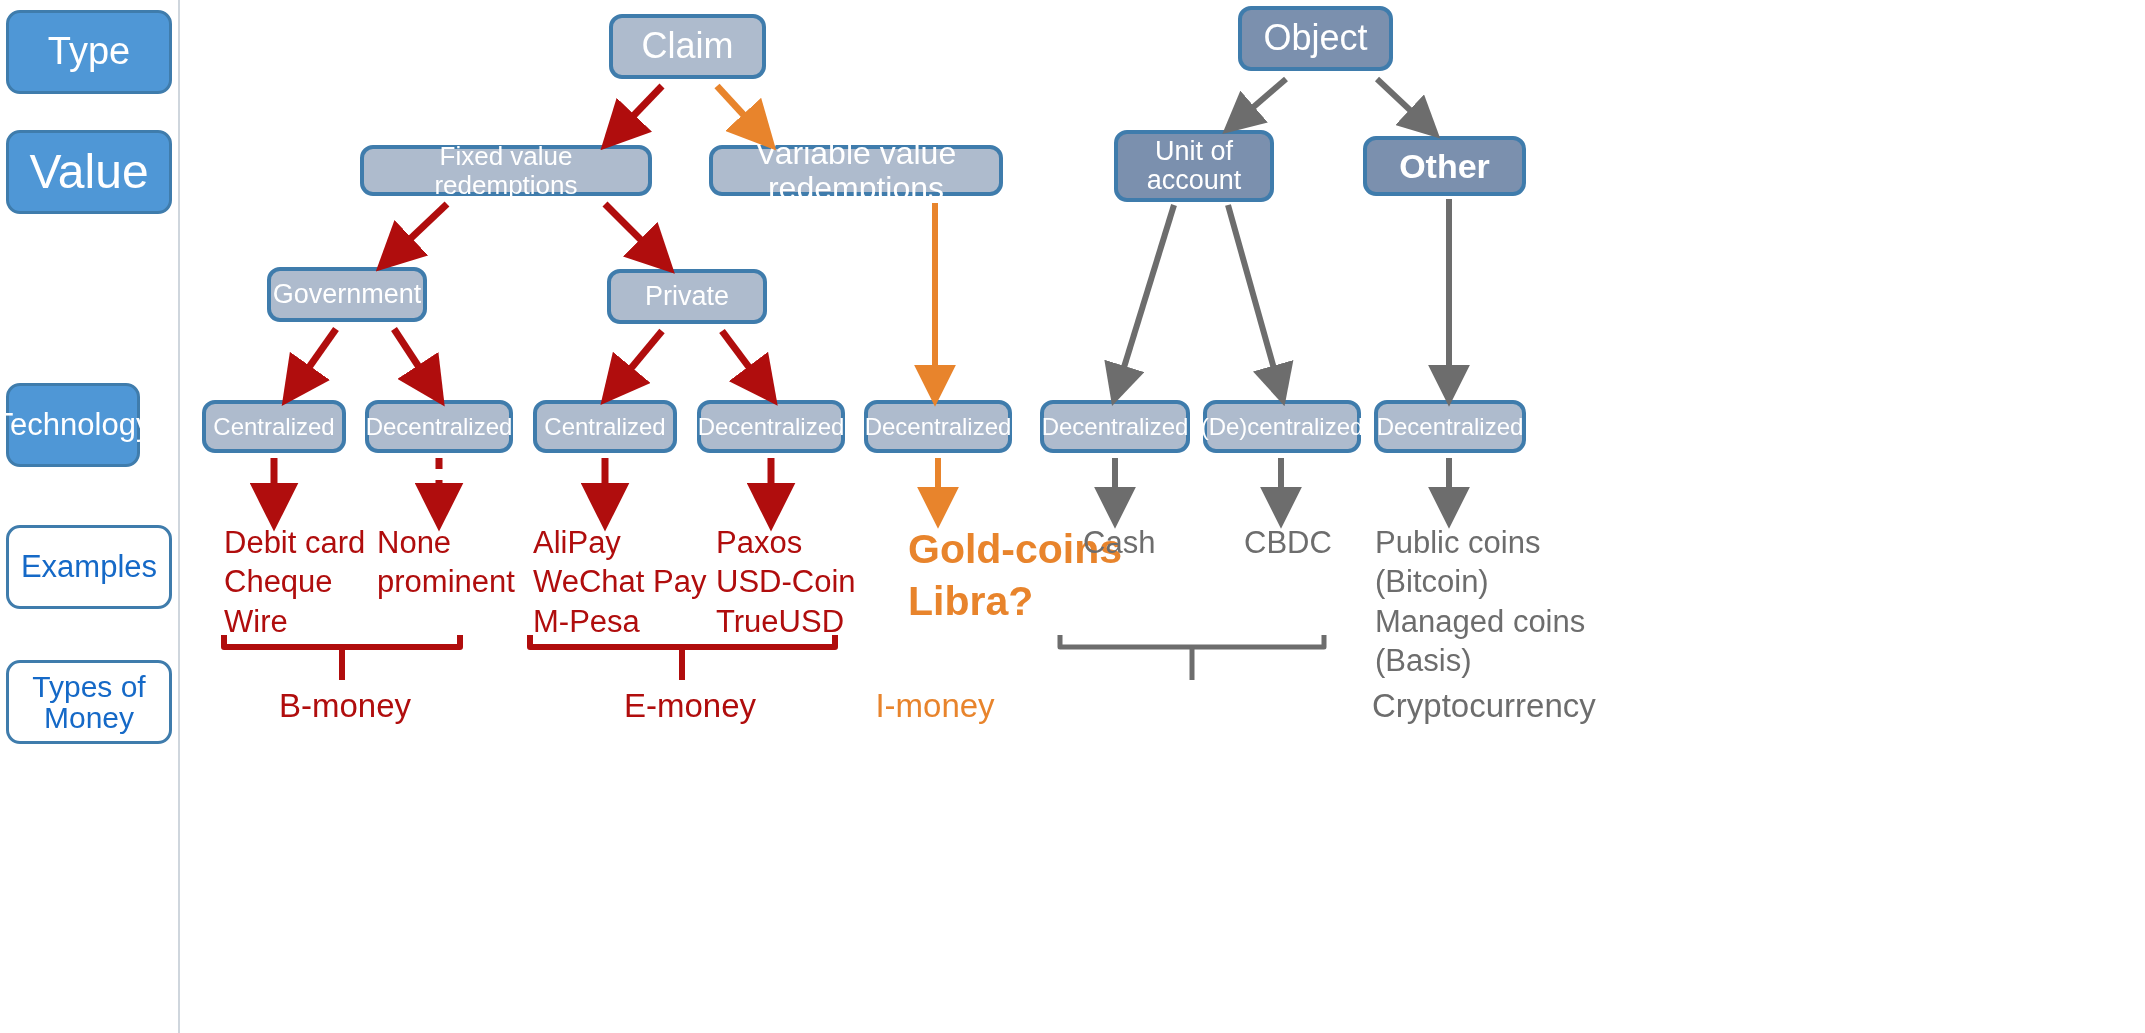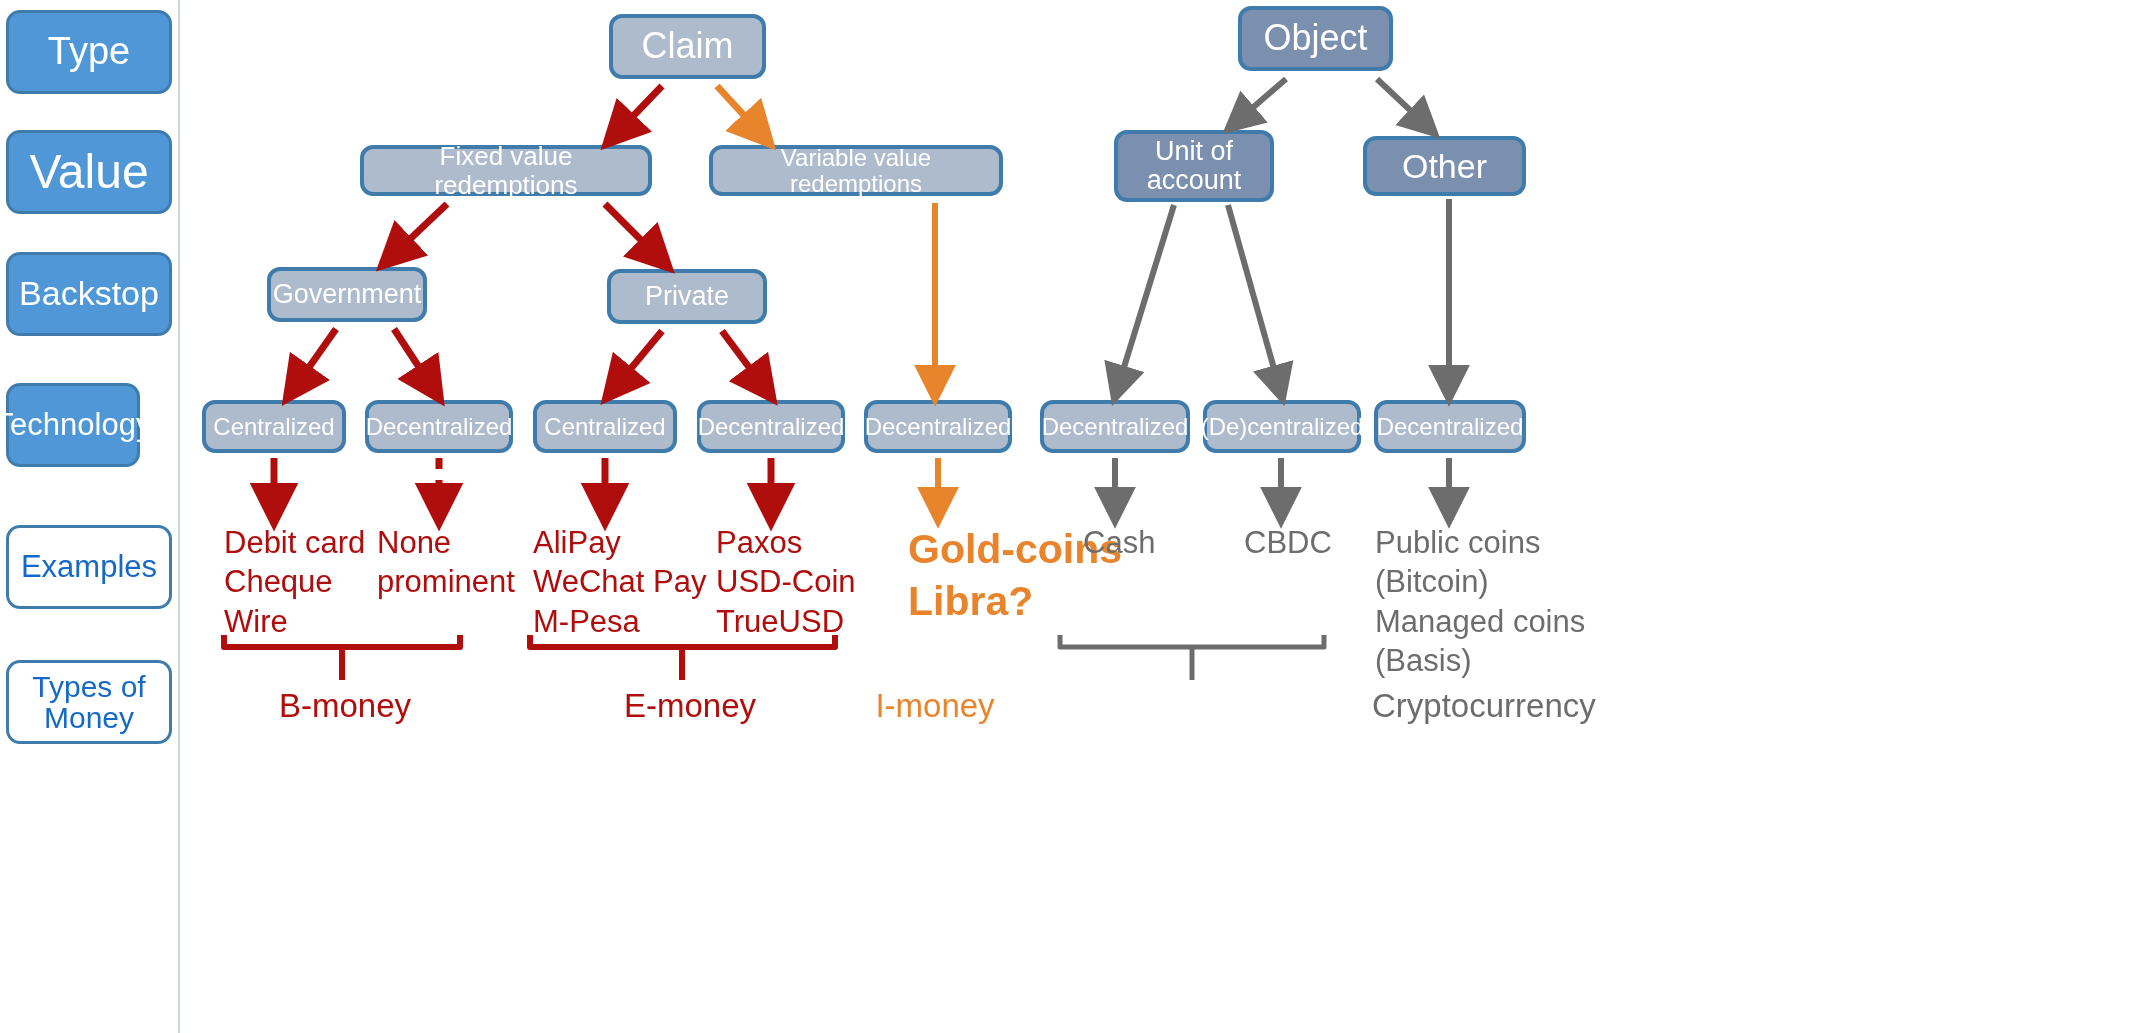--- a/index.html
+++ b/index.html
@@ -74,23 +74,20 @@
   <div class="divider"></div>
 
   <div class="rail filled" style="left:6px;top:10px;width:166px;height:84px;font-size:38px;">
     <span>Type</span>
   </div>
 
   <div class="rail filled" style="left:6px;top:130px;width:166px;height:84px;font-size:48px;">
     <span>Value</span>
   </div>
 
-  <div class="rail filled" style="left:6px;top:252px;width:166px;height:84px;font-size:34px;">
-    <span>Backstop</span>
-  </div>
 
   <div class="rail filled" style="left:6px;top:383px;width:134px;height:84px;font-size:31px;">
     <span>Technology</span>
   </div>
 
   <div class="rail hollow" style="left:6px;top:525px;width:166px;height:84px;font-size:31px;">
     <span>Examples</span>
   </div>
 
   <div class="rail hollow" style="left:6px;top:660px;width:166px;height:84px;font-size:30px;white-space:pre-line;">
@@ -103,30 +100,30 @@
   </div>
 
   <div class="node dark" style="left:1238px;top:6px;width:155px;height:65px;font-size:36px;">
     <span>Object</span>
   </div>
 
   <div class="node light" style="left:360px;top:145px;width:292px;height:51px;font-size:26px;">
     <span>Fixed value redemptions</span>
   </div>
 
-  <div class="node light" style="left:709px;top:145px;width:294px;height:51px;font-size:24px;">
+  <div class="node light" style="left:709px;top:145px;width:294px;height:51px;font-size:32px;">
     <span>Variable value redemptions</span>
   </div>
 
   <div class="node dark" style="left:1114px;top:130px;width:160px;height:72px;font-size:27px;white-space:pre-line;">
     <span>Unit of
 account</span>
   </div>
 
-  <div class="node dark" style="left:1363px;top:136px;width:163px;height:60px;font-size:34px;">
+  <div class="node dark" style="left:1363px;top:136px;width:163px;height:60px;font-size:34px;font-weight:bold;">
     <span>Other</span>
   </div>
 
   <div class="node light" style="left:267px;top:267px;width:160px;height:55px;font-size:27px;">
     <span>Government</span>
   </div>
 
   <div class="node light" style="left:607px;top:269px;width:160px;height:55px;font-size:27px;">
     <span>Private</span>
   </div>

